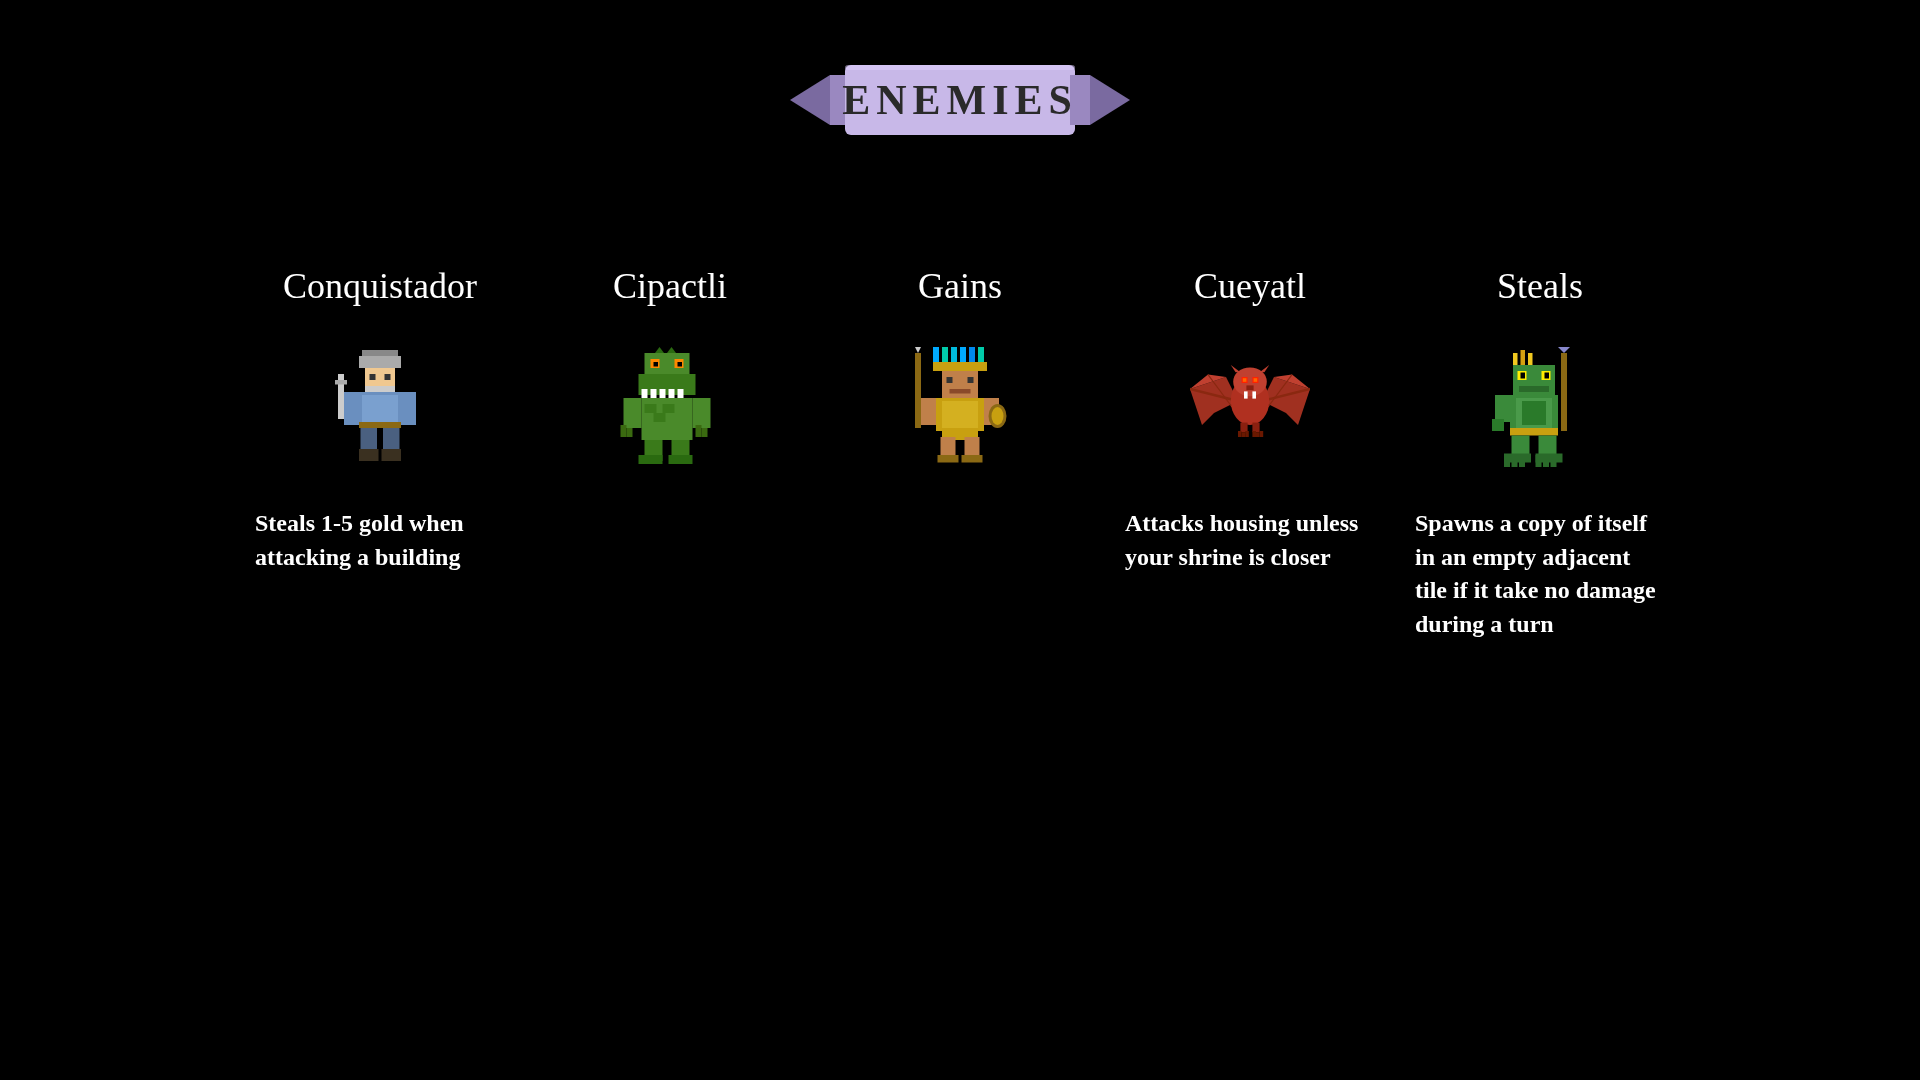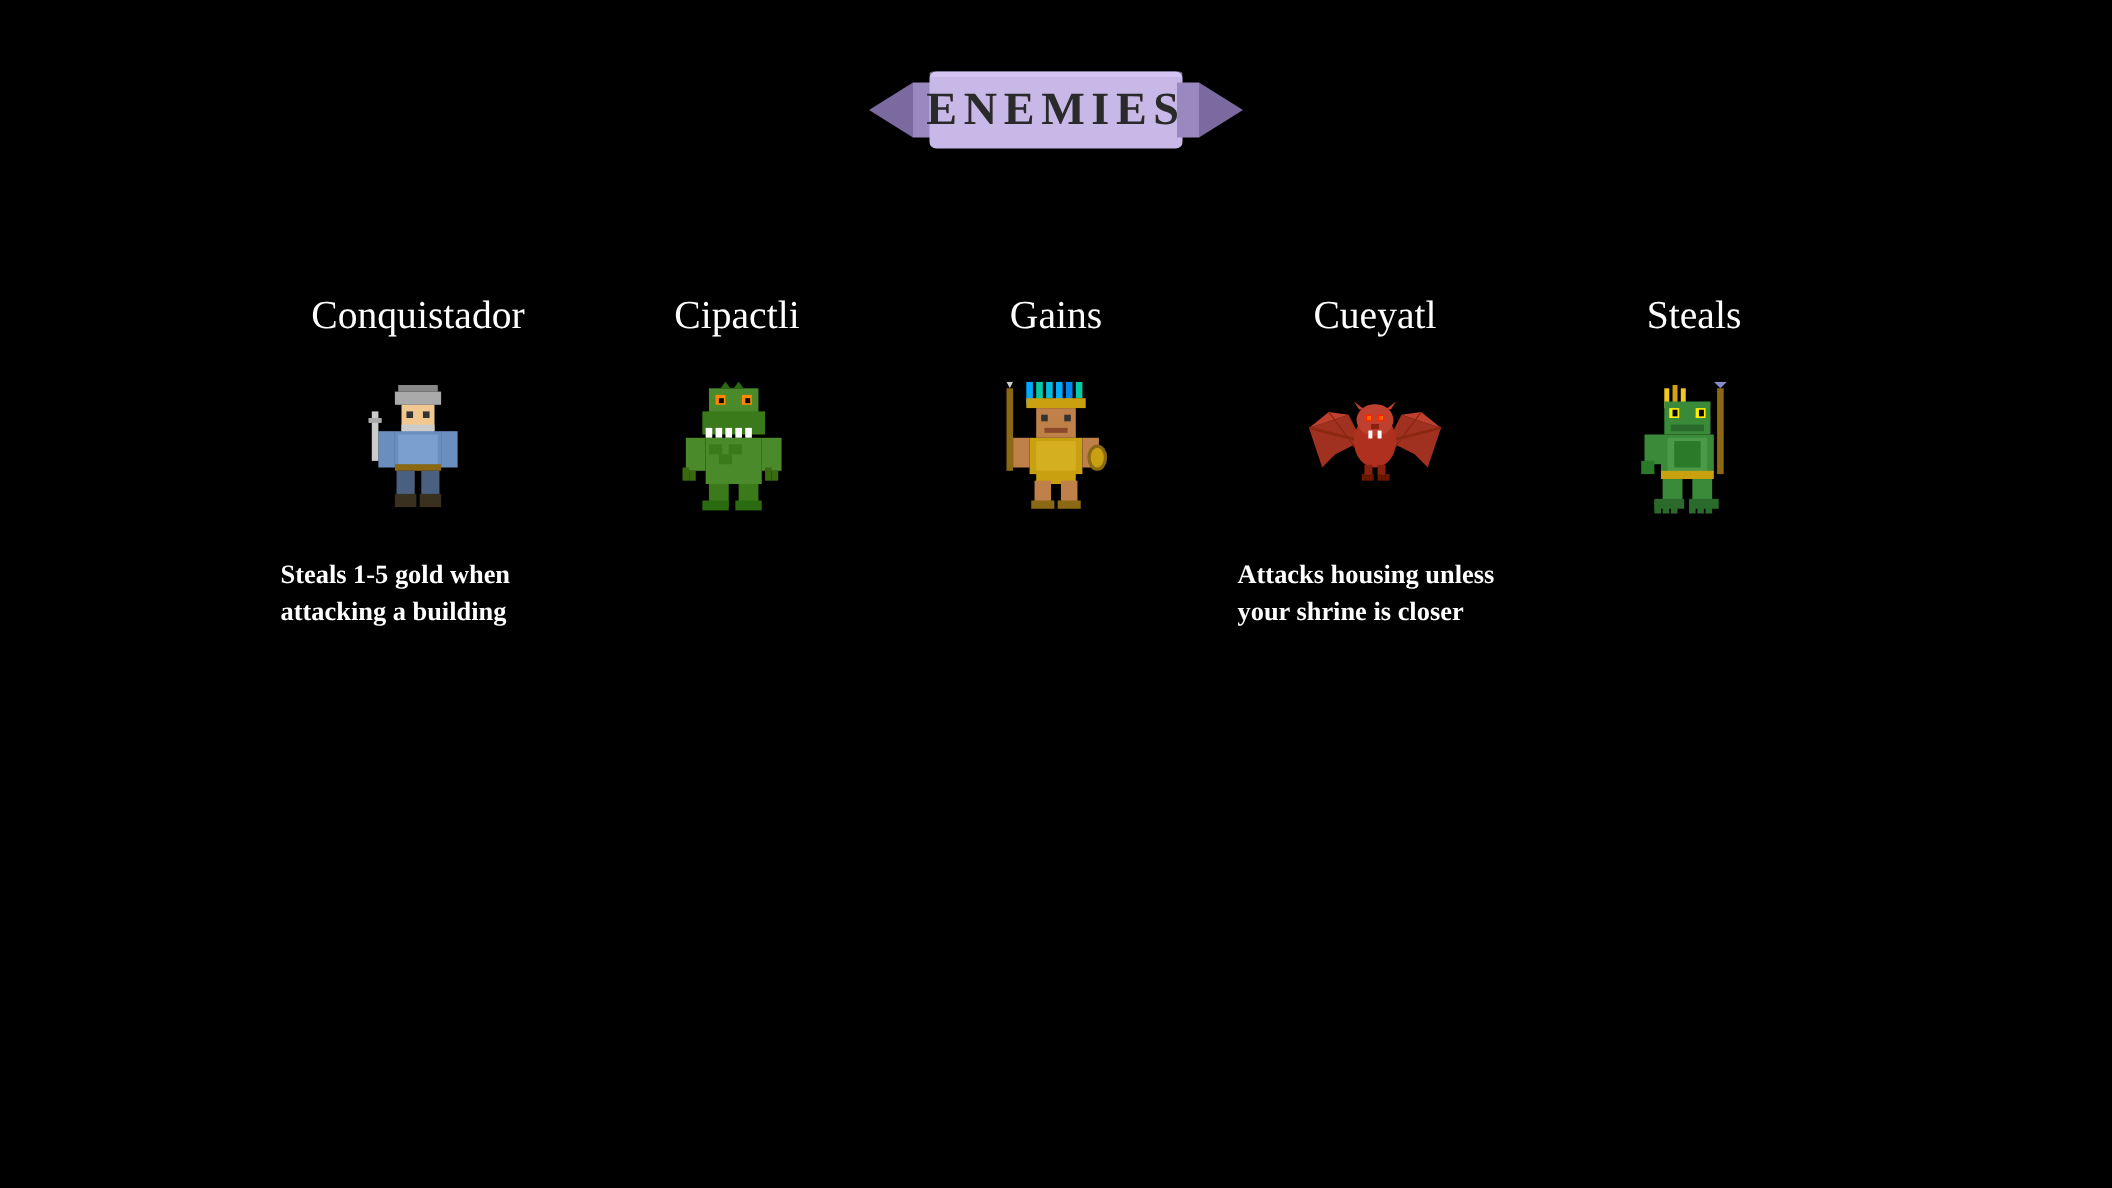--- a/index.html
+++ b/index.html
@@ -323,14 +323,15 @@
         <rect x="29" y="71" width="18" height="6" fill="#2a6a2a"></rect>
 
         <rect x="8" y="72" width="4" height="8" fill="#2a6a2a"></rect>
         <rect x="13" y="72" width="4" height="8" fill="#2a6a2a"></rect>
         <rect x="18" y="72" width="4" height="8" fill="#2a6a2a"></rect>
         <rect x="29" y="72" width="4" height="8" fill="#2a6a2a"></rect>
         <rect x="34" y="72" width="4" height="8" fill="#2a6a2a"></rect>
         <rect x="39" y="72" width="4" height="8" fill="#2a6a2a"></rect>
       </svg>
       </div>
+      <div class="enemy-description">Spawns a copy of itself in an empty adjacent tile if it take no damage during a turn</div>
     </div>
   </div>
 
 </body></html>

